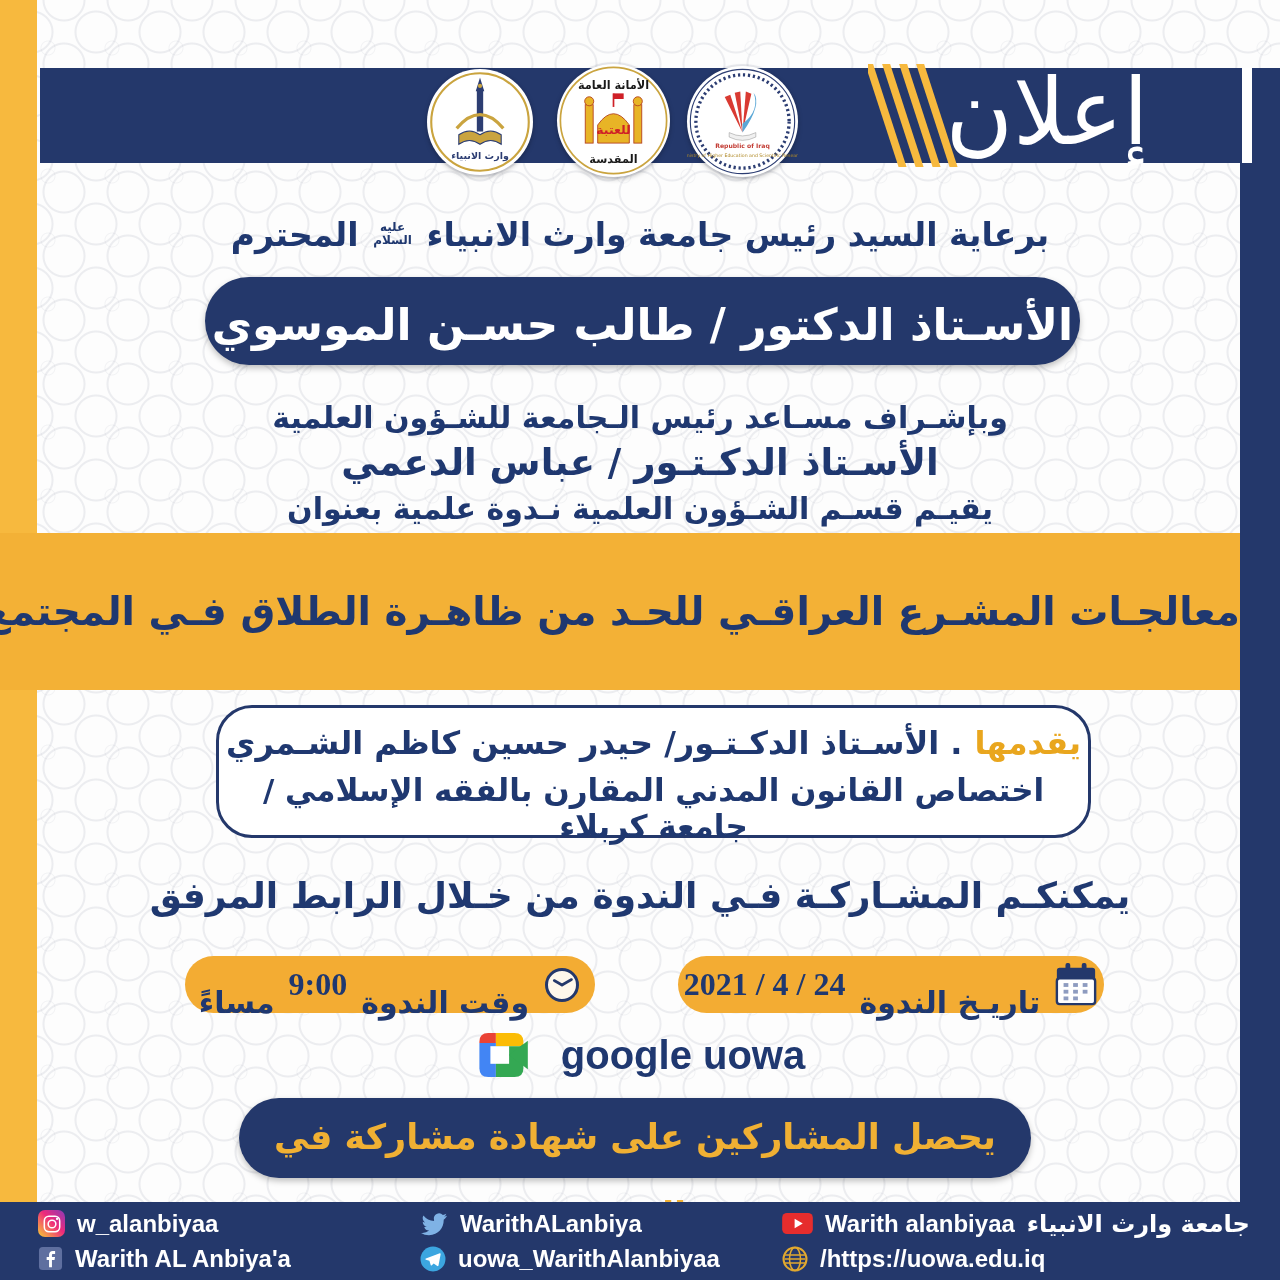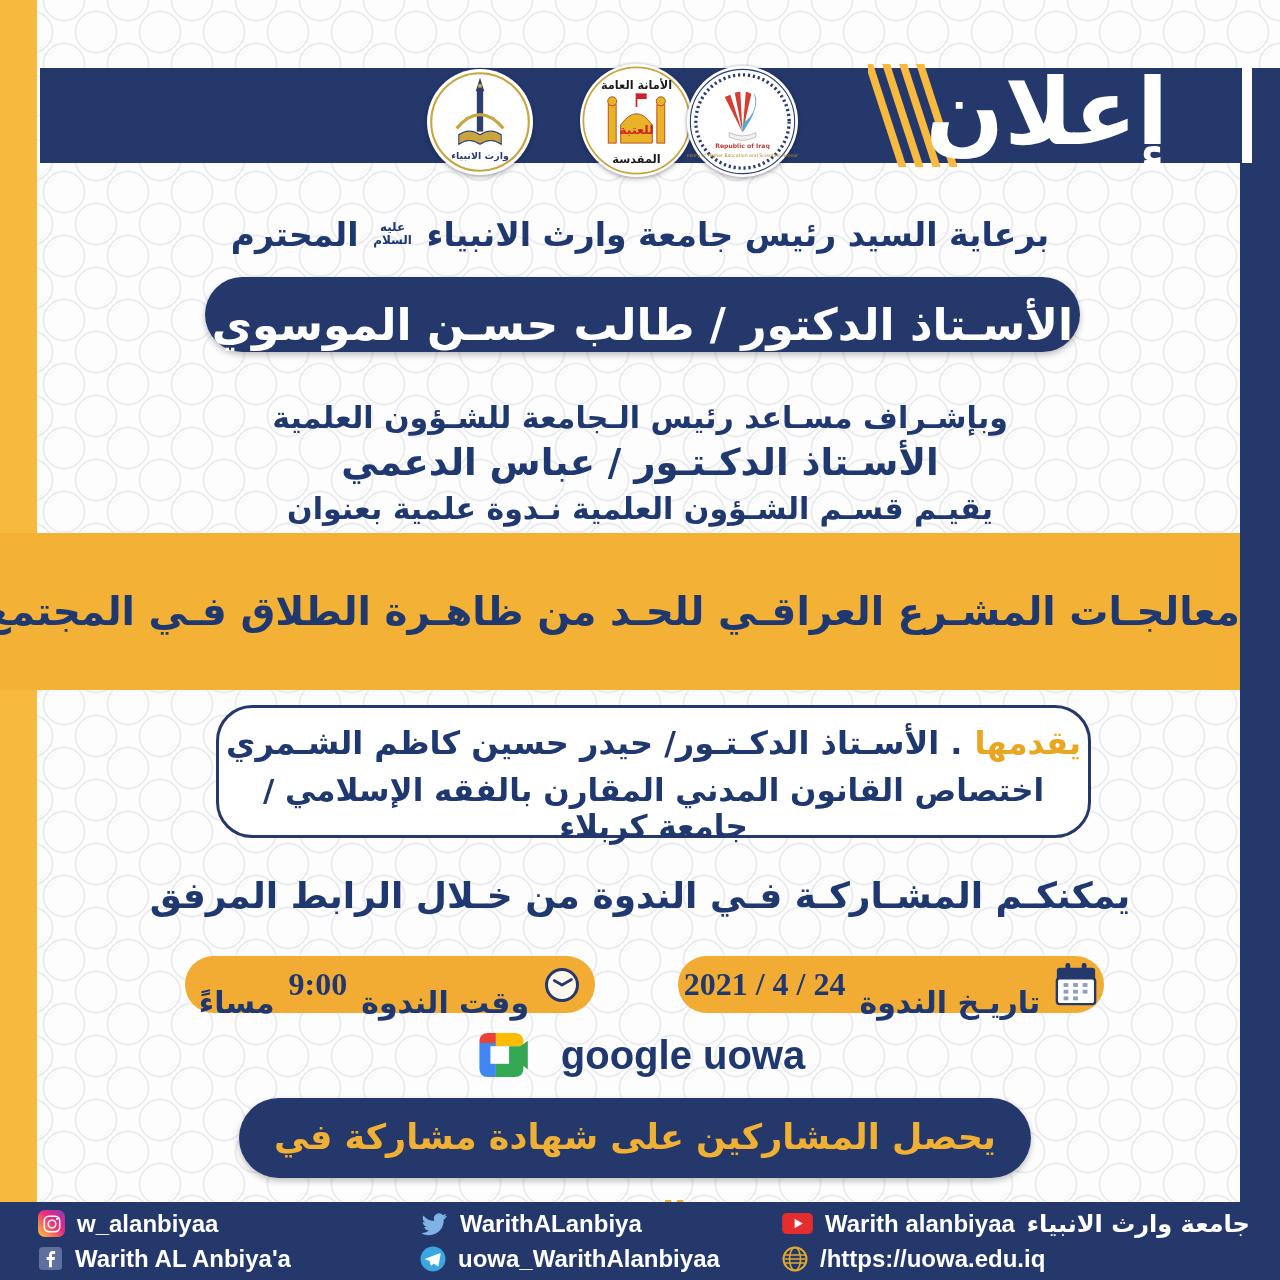--- a/index.html
+++ b/index.html
@@ -33,34 +33,34 @@
   
   #left-stripe{left:0;top:0;width:37px;height:1202px;background:var(--yellow);z-index:2;}
   #right-stripe{left:1240px;top:68px;width:40px;height:1134px;background:var(--navy);z-index:2;}
   #band-gap{left:1242px;top:68px;width:10px;height:95px;background:#fff;z-index:3;}
 
   
   #header-band{left:40px;top:68px;width:1202px;height:95px;background:var(--navy);z-index:2;}
   #band-stripes{position:absolute;left:828px;top:-4px;width:120px;height:103px;overflow:hidden;}
   .stripe{position:absolute;top:-8px;width:8px;height:120px;background:var(--yellow);transform:skewX(18deg);}
   #announce-word{position:absolute;right:40px;top:-16px;width:310px;height:122px;line-height:122px;
-    color:#fff;font-size:92px;font-weight:bold;text-align:center;direction:rtl;}
+    color:#fff;font-size:92px;font-weight:normal;text-align:center;direction:rtl;}
 
   
   .logo{z-index:4;border-radius:50%;background:#fff;box-shadow:0 0 0 2px rgba(35,56,107,.08),0 2px 5px rgba(0,0,0,.25);}
   .logo svg{display:block;width:100%;height:100%;}
   #logo-univ{left:427px;top:69px;width:106px;height:106px;}
-  #logo-shrine{left:580px;top:64px;width:113px;height:113px;}
+  #logo-shrine{left:557px;top:64px;width:113px;height:113px;}
   #logo-ministry{left:687px;top:66px;width:111px;height:111px;}
 
   
   #patronage-line{left:40px;top:206px;width:1200px;height:56px;display:flex;align-items:center;justify-content:center;gap:12px;z-index:2;}
   #patronage-line .main{font-size:33px;font-weight:bold;color:var(--navy-text);}
   .honorific{display:inline-block;width:44px;font-size:12px;line-height:1.05;text-align:center;color:var(--navy-text);font-weight:bold;}
-  #president-pill{left:205px;top:277px;width:875px;height:75px;background:var(--navy);border-radius:48px;
+  #president-pill{left:205px;top:277px;width:875px;height:88px;background:var(--navy);border-radius:48px;
     color:#fff;font-size:44px;font-weight:bold;text-align:center;line-height:95px;z-index:2;box-shadow:0 3px 6px rgba(0,0,0,.25);}
   #supervision-line{left:40px;top:398px;width:1200px;font-size:30px;line-height:40px;z-index:2;}
   #assistant-line{left:40px;top:440px;width:1200px;font-size:37px;line-height:46px;z-index:2;}
   #organizer-line{left:40px;top:489px;width:1200px;font-size:30px;line-height:40px;z-index:2;}
 
   
   #title-band{left:0;top:533px;width:1240px;height:157px;background:var(--band-yellow);z-index:2;}
   #seminar-title{width:100%;height:100%;line-height:157px;text-align:center;direction:rtl;
     color:var(--navy-text);font-size:39px;font-weight:bold;white-space:nowrap;}
 

